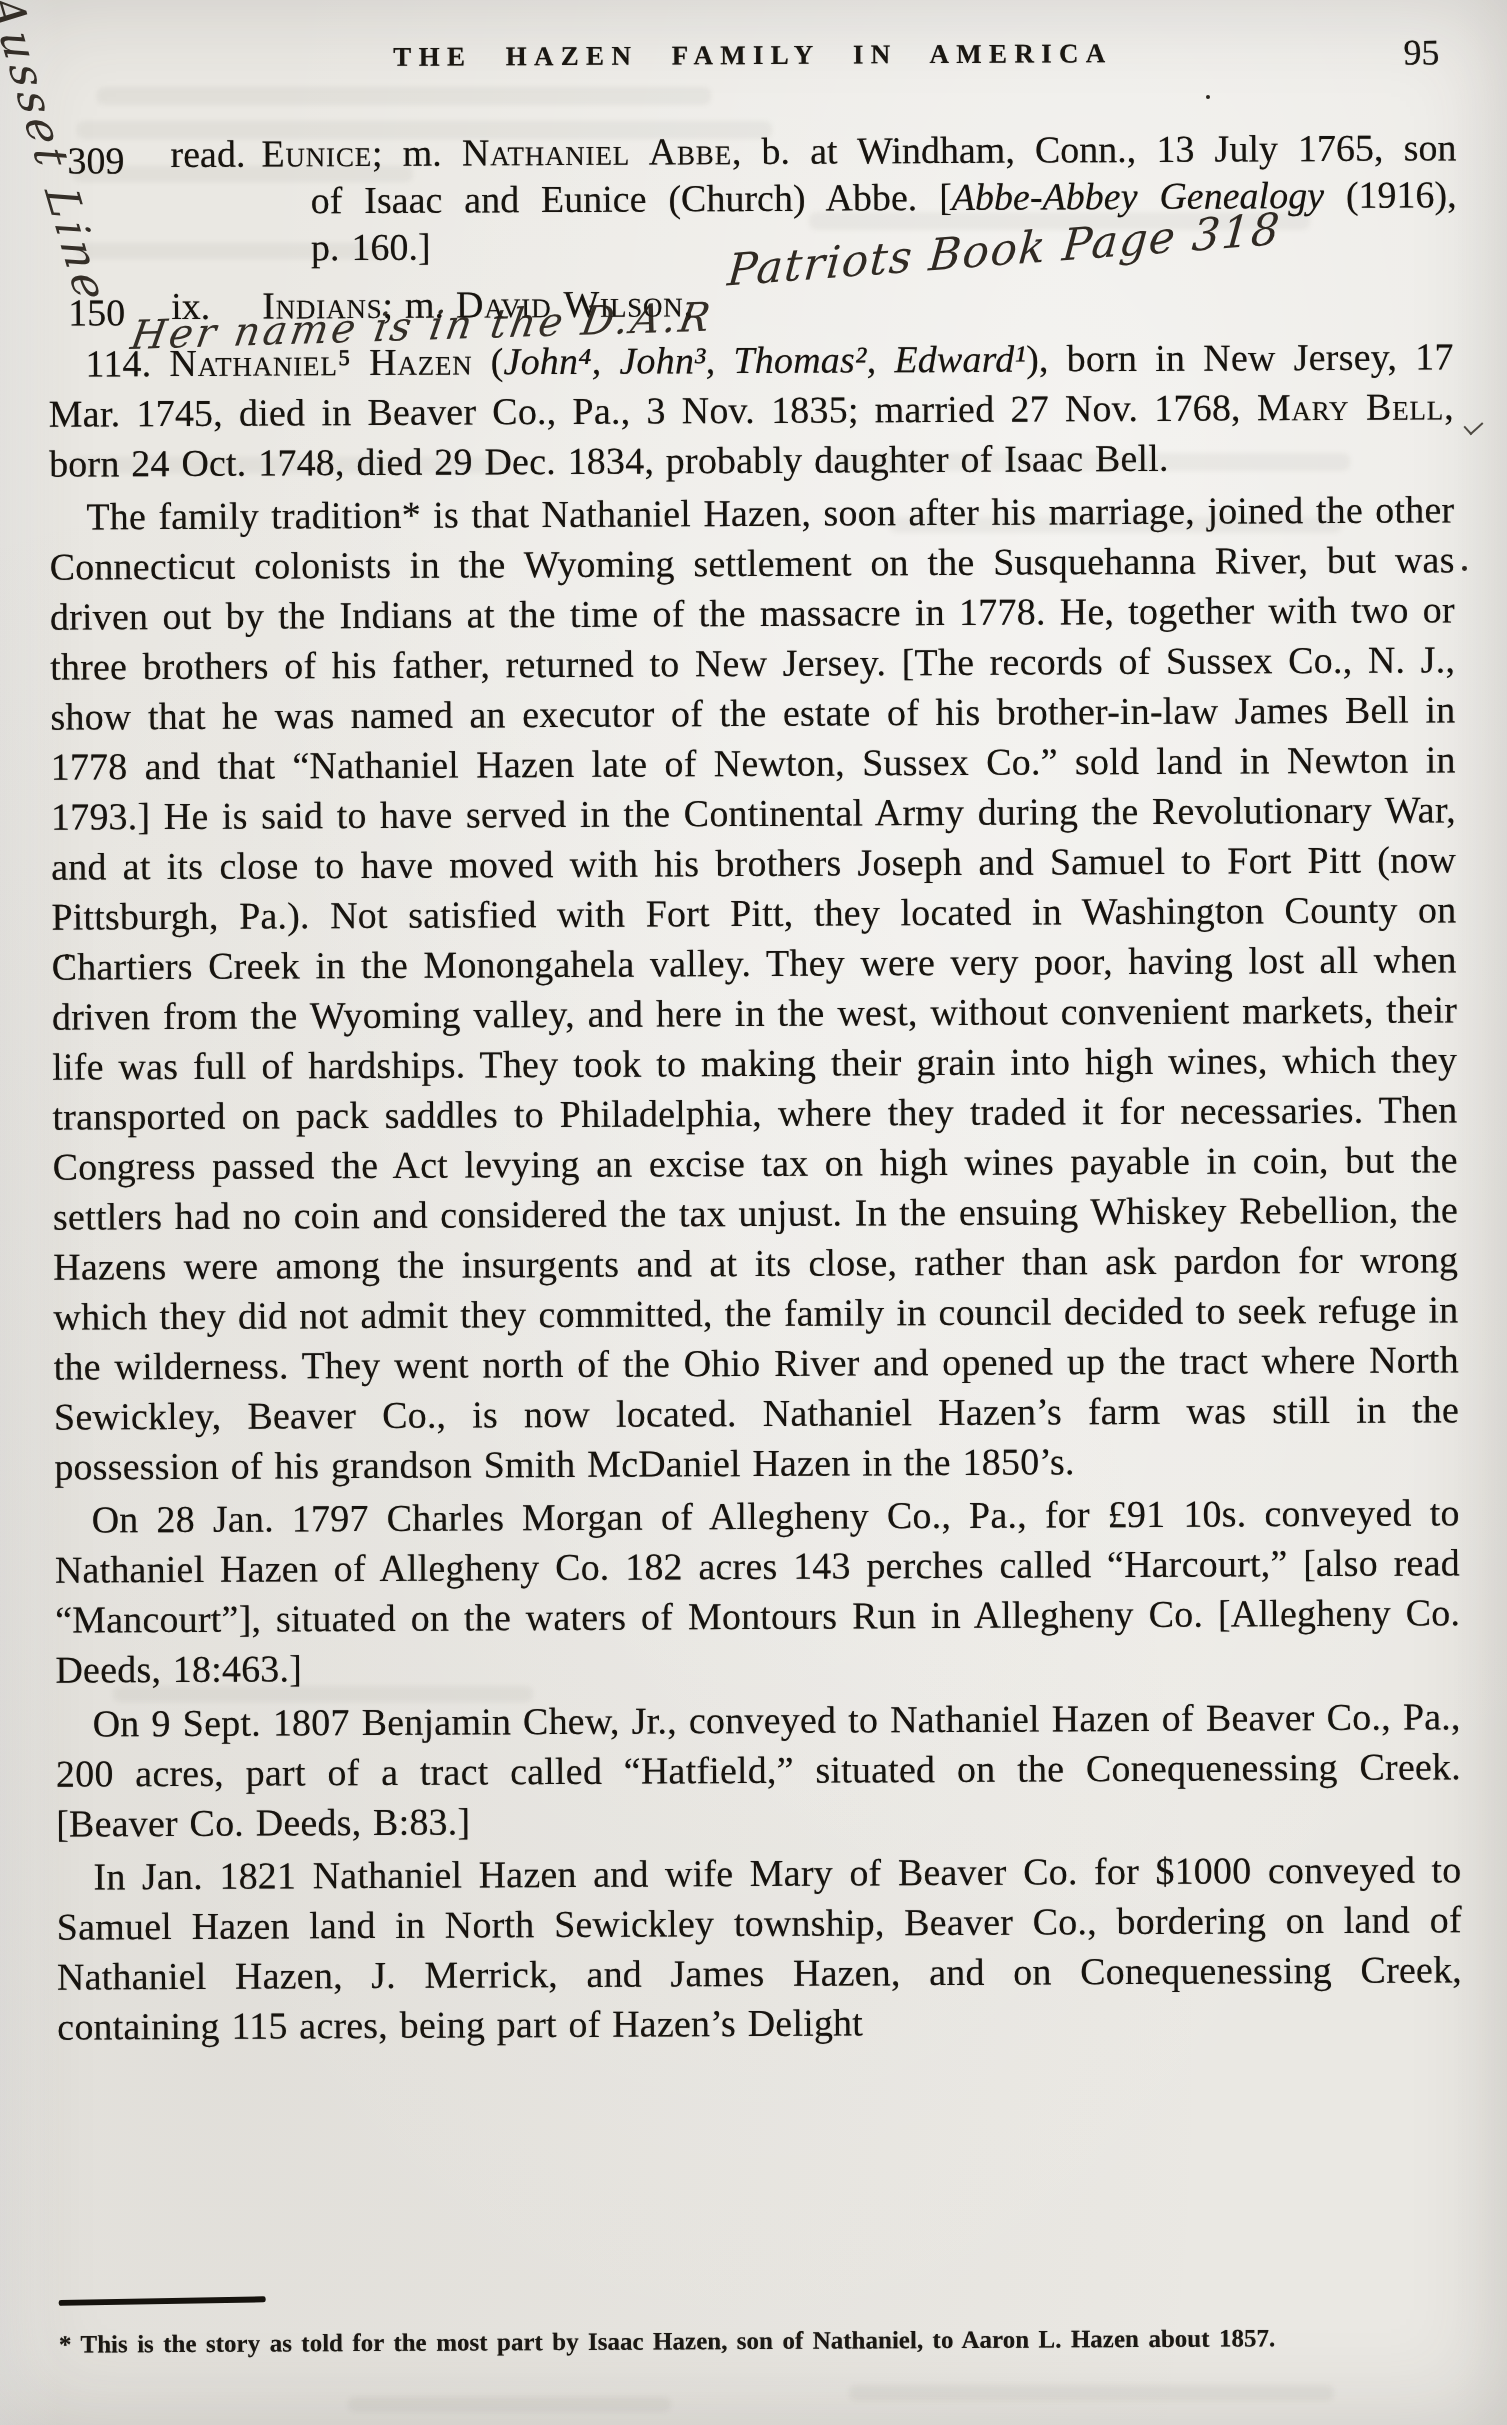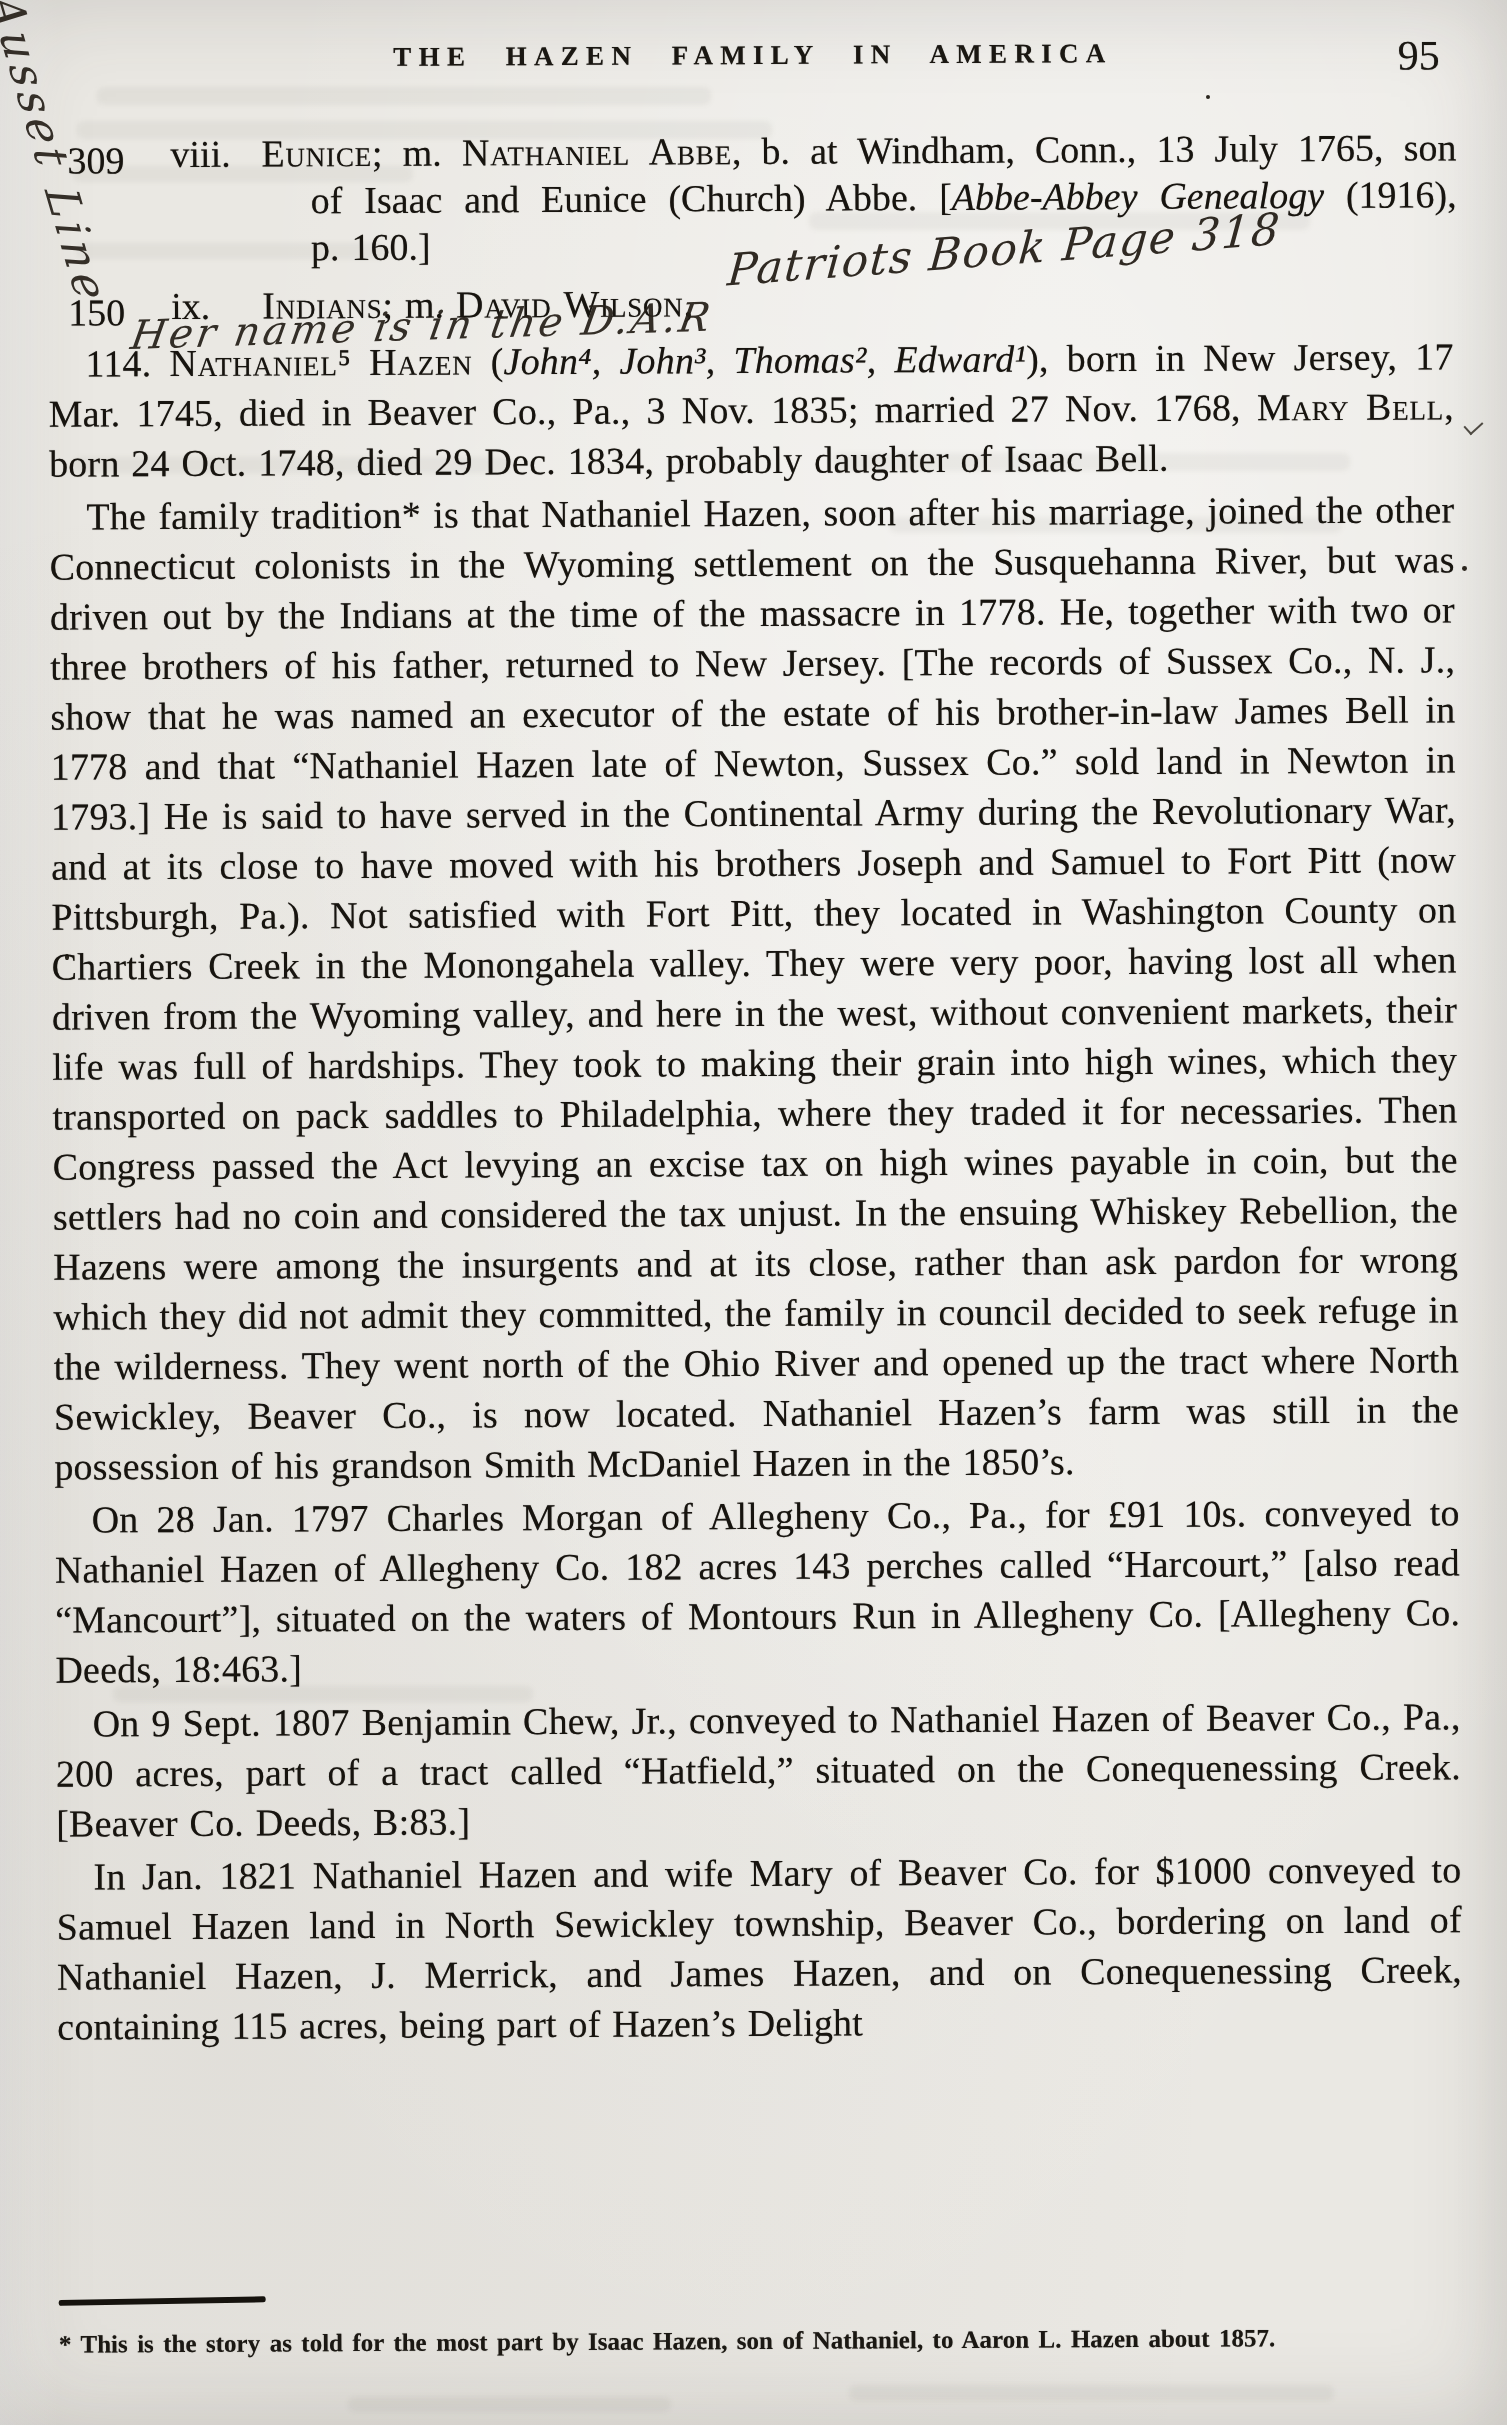--- a/index.html
+++ b/index.html
@@ -24,21 +24,21 @@
   
   .header-row{position:absolute;top:40px;left:53px;right:42px;height:39px;}
   .header-title{
     display:block;text-align:center;
     font-size:27px;font-weight:bold;
     letter-spacing:7.3px;word-spacing:19.4px;
     color:#1a1712;
   }
   .page-number{
     position:absolute;right:19.4px;top:-4.9px;
-    font-size:42px;color:#1a1712;
+    font-size:36px;color:#1a1712;
   }
 
   
   .entries{position:absolute;top:128px;left:53px;right:45px;}
   .entry{position:relative;padding-left:214px;font-size:38px;line-height:47px;word-spacing:2.4px;}
   .entry + .entry{margin-top:11.3px;}
   .entry .num{position:absolute;left:20px;top:6px;}
   .entry .roman{position:absolute;left:123px;top:0;}
   .entry-line{min-height:47px;}
   .entry-line.cont{padding-left:49px;}
@@ -131,21 +131,21 @@
 
     <div class="header-row">
       <span class="header-title ink">THE HAZEN FAMILY IN AMERICA</span>
       <span class="page-number ink">95</span>
     </div>
 
     <div class="entries">
 
       <div class="entry ink">
         <span class="num">309</span>
-        <span class="roman">viii.</span>
+        <span class="roman">read.</span>
         <div class="entry-line jl"><span class="sc">Eunice</span><span>; m. </span><span class="sc">Nathaniel Abbe</span><span>, b. at Windham, Conn., 13 July 1765, son</span></div>
         <div class="entry-line cont jl"><span>of Isaac and Eunice (Church) Abbe. [</span><span class="i">Abbe-Abbey Genealogy</span><span> (1916),</span></div>
         <div class="entry-line cont"><span>p. 160.]</span></div>
       </div>
 
       <div class="entry ink">
         <span class="num">150</span>
         <span class="roman">ix.</span>
         <div class="entry-line"><span class="sc">Indians</span><span>; m. </span><span class="sc">David Wilson</span><span>,</span></div>
       </div>

